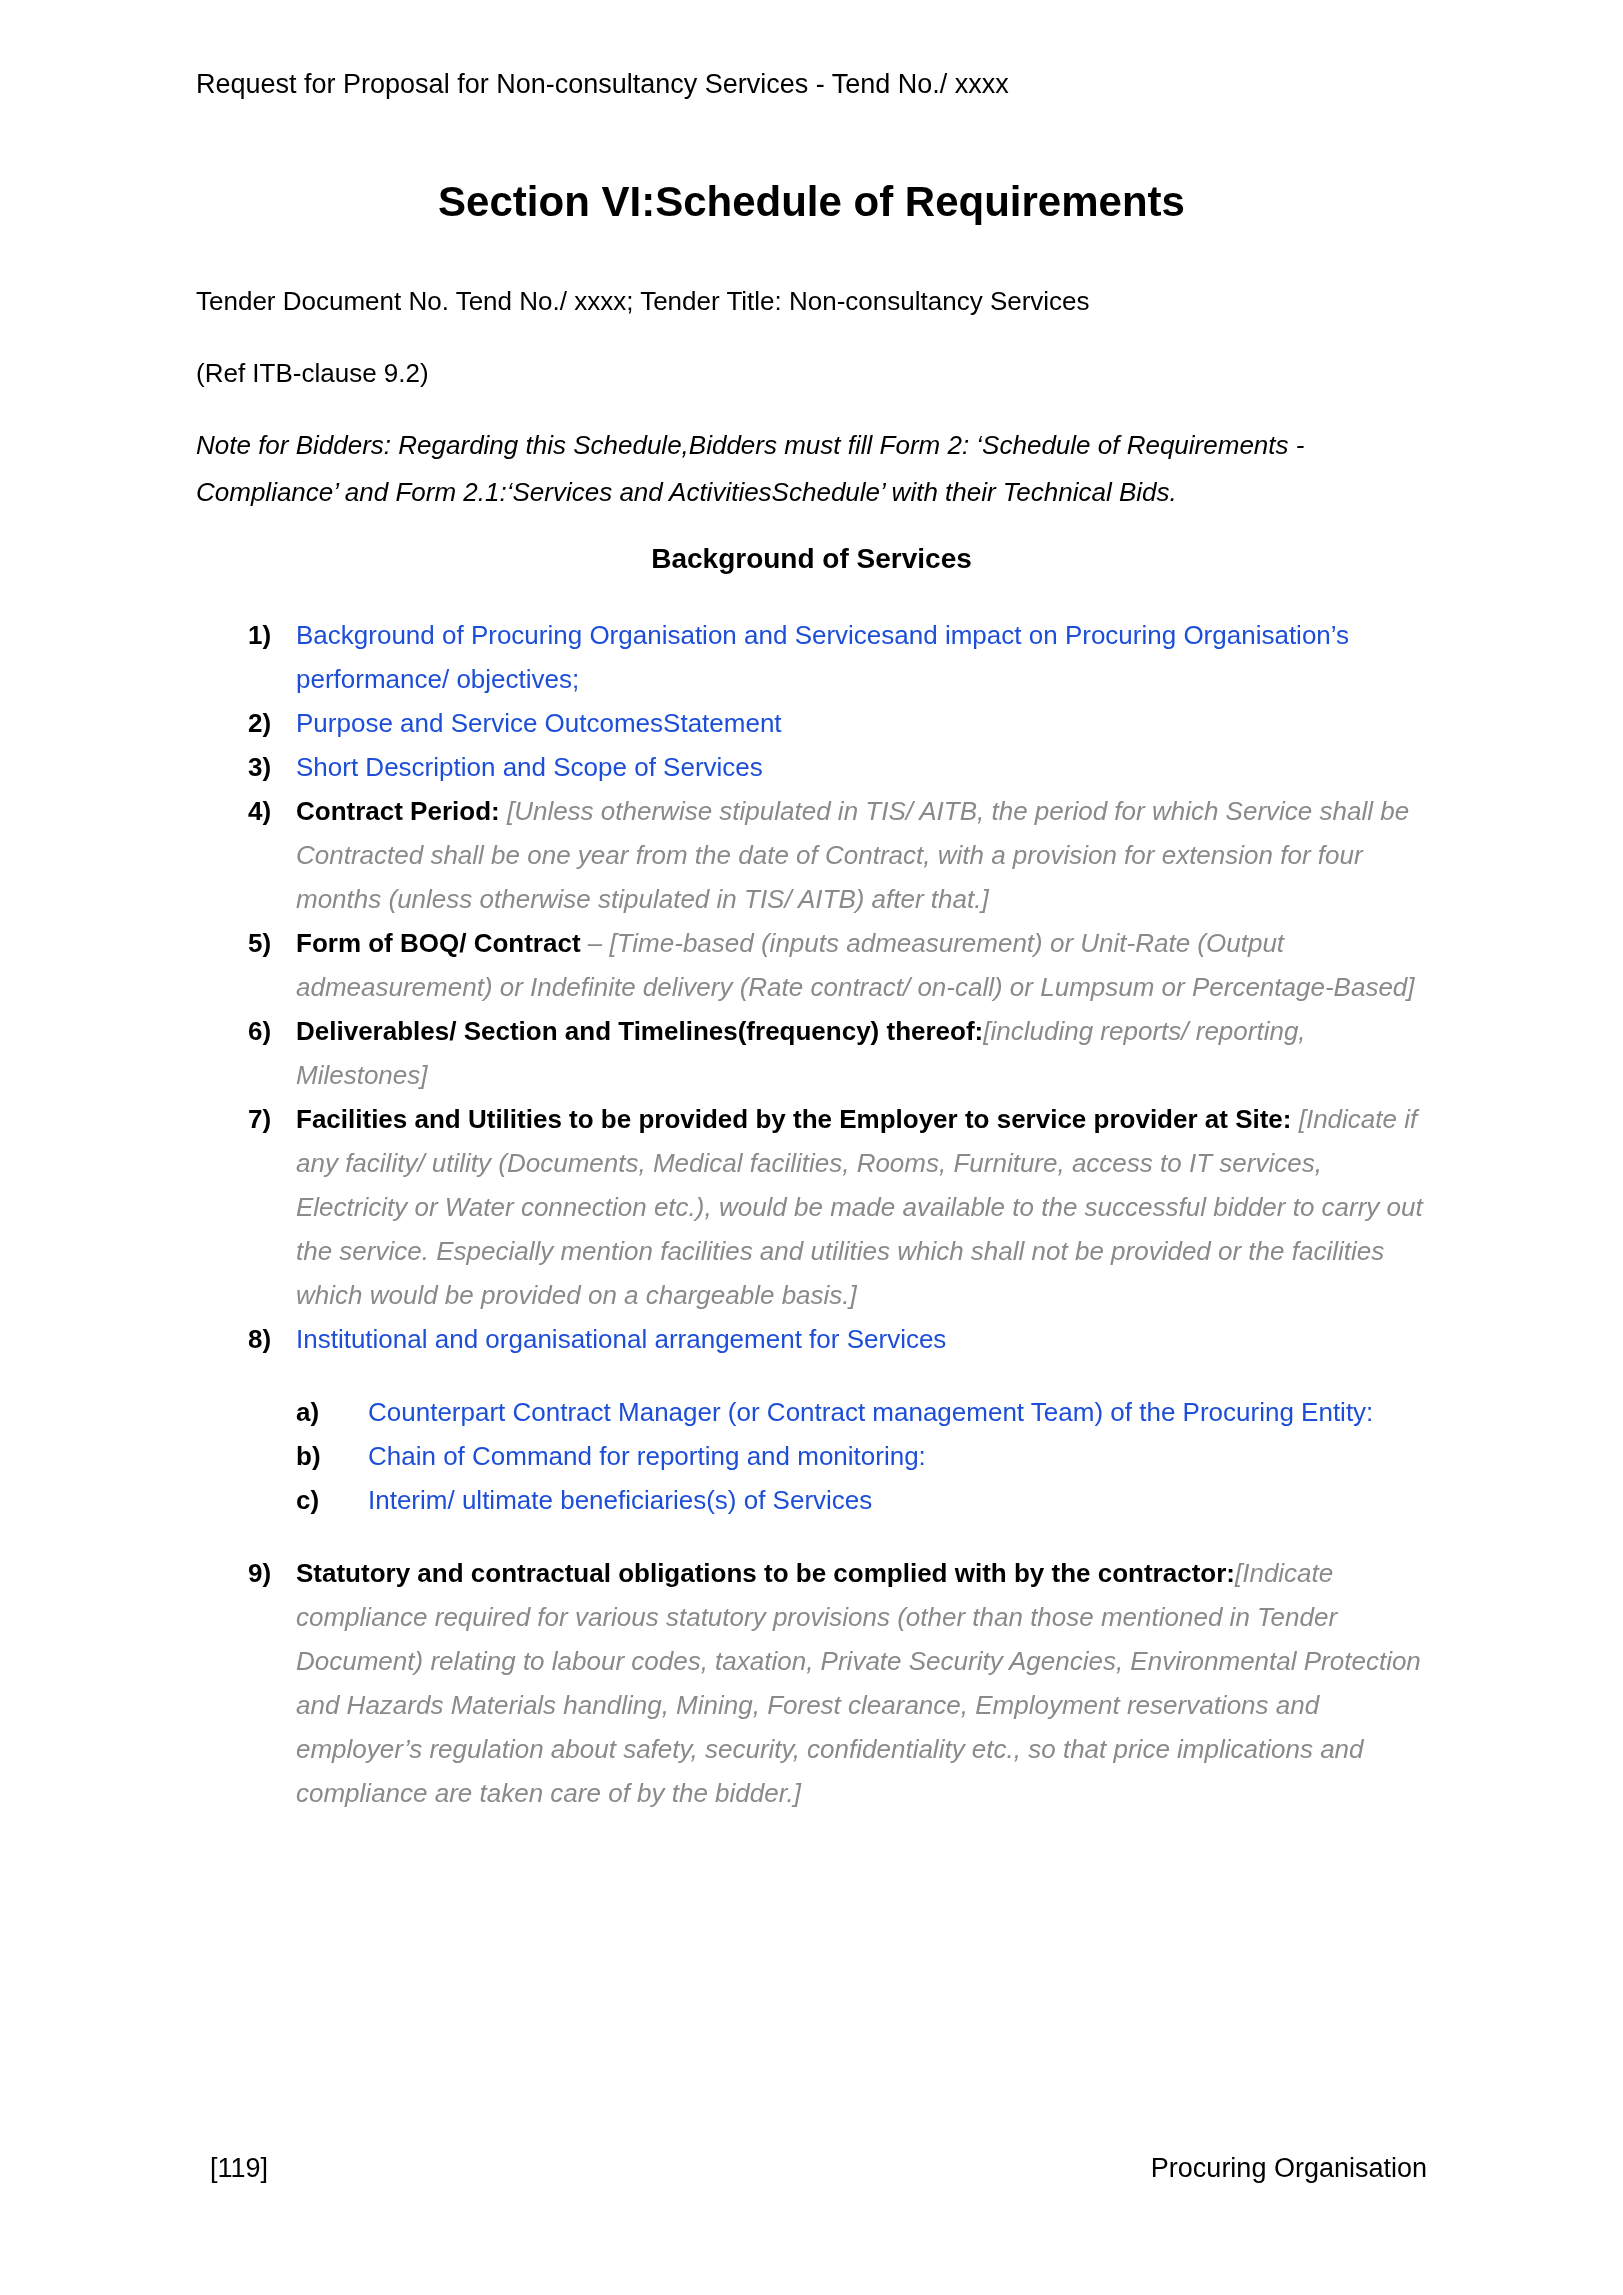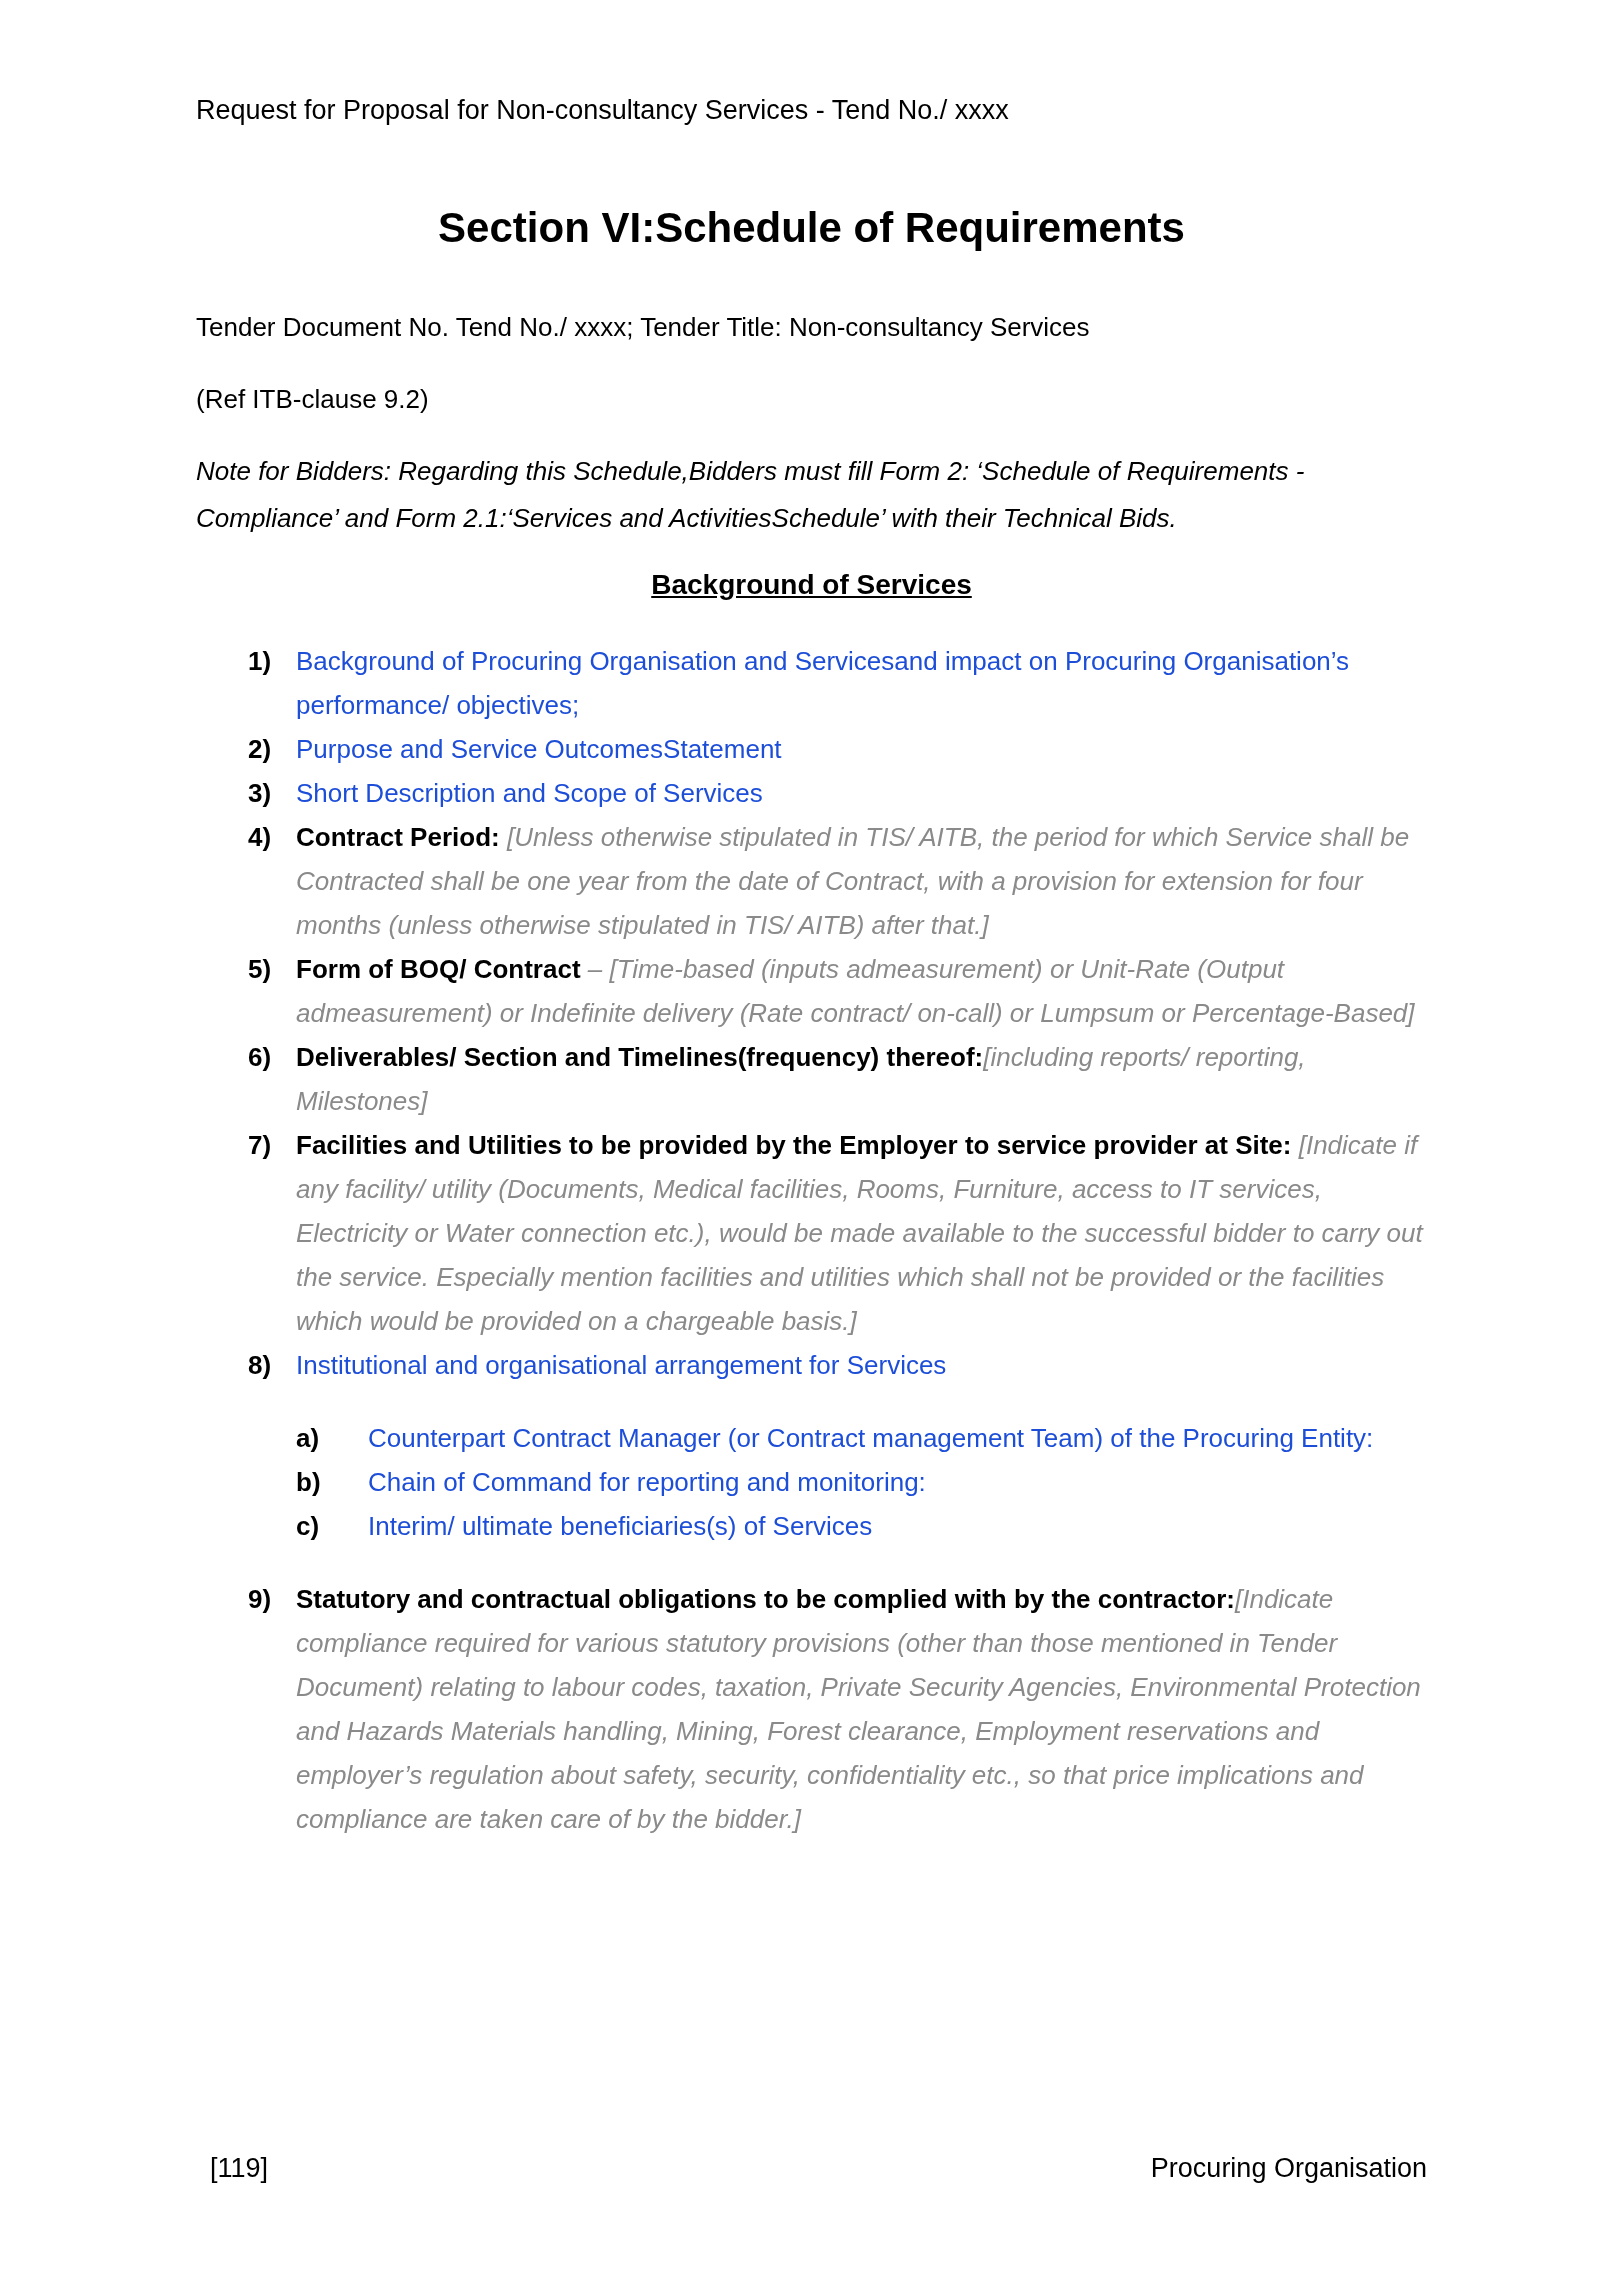--- a/index.html
+++ b/index.html
@@ -6,21 +6,21 @@
   html, body {
     margin: 0;
     padding: 0;
     background: #ffffff;
   }
   .page {
     position: relative;
     width: 1623px;
     height: 2295px;
     box-sizing: border-box;
-    padding: 92px 196px 0 196px;
+    padding: 66px 196px 0 196px;
     background: #ffffff;
     font-family: "Liberation Sans", sans-serif;
     font-size: 26px;
     color: #000000;
     overflow: hidden;
     border-radius: 19px;
   }
   .running-header {
     font-size: 27px;
     line-height: 37px;
@@ -45,21 +45,20 @@
     font-style: italic;
     line-height: 47px;
     margin-bottom: 26px;
   }
   .sub-heading {
     margin: 0 0 37px 0;
     text-align: center;
     font-size: 28px;
     line-height: 34px;
     font-weight: bold;
-    text-decoration: underline;
   }
   .req-list {
     margin-left: 52px;
   }
   .req-item {
     display: flex;
     align-items: flex-start;
   }
   .req-item > .marker {
     flex: 0 0 48px;

